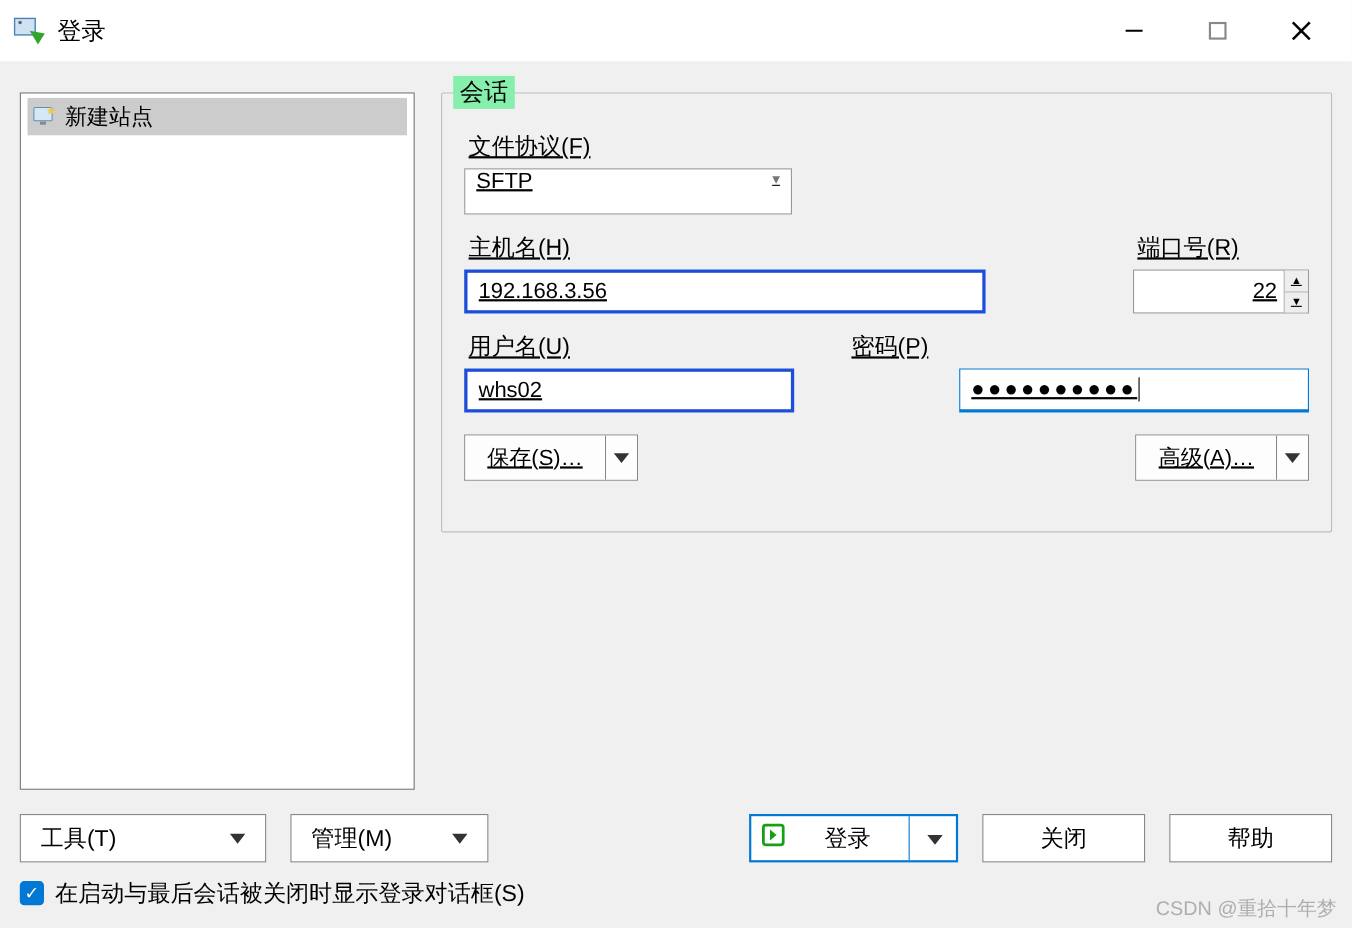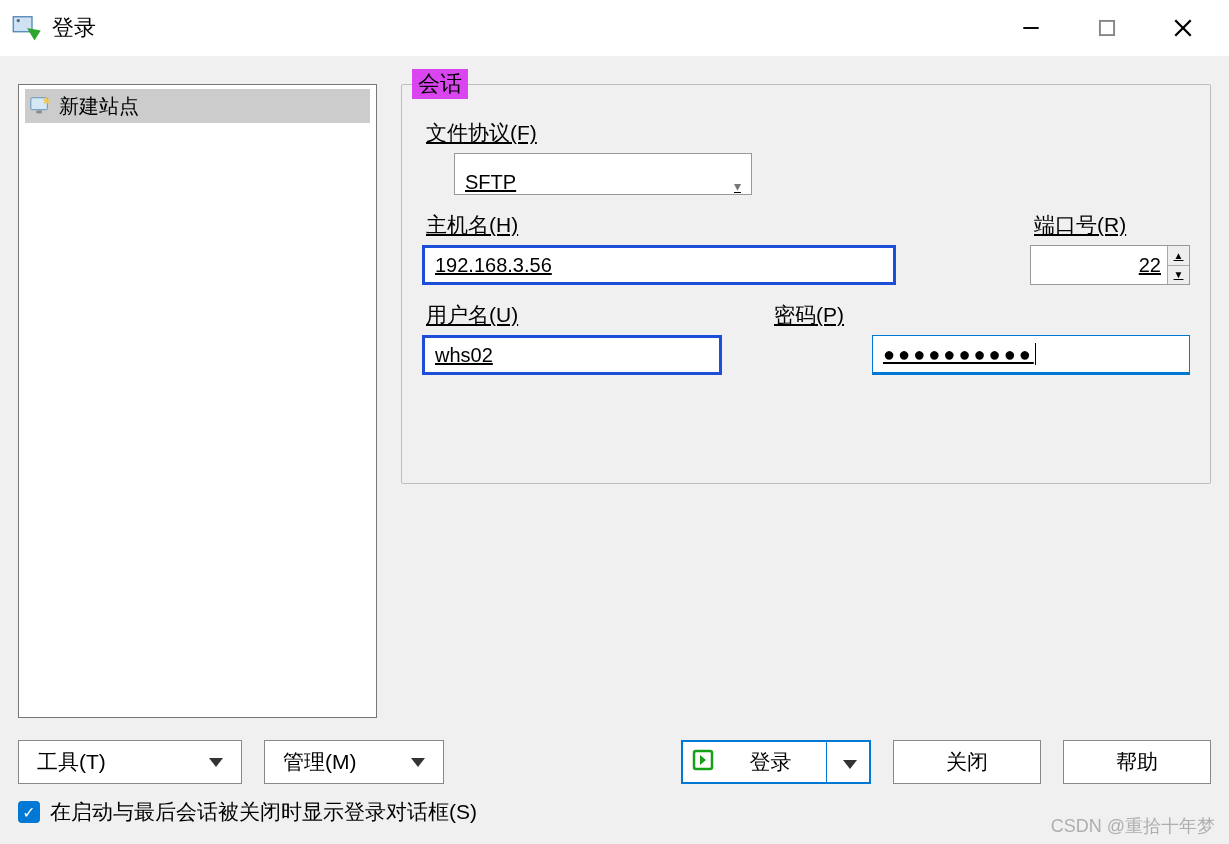--- a/index.html
+++ b/index.html
@@ -64,34 +64,33 @@
   flex: 1;
   border: 1px solid #bdbdbd;
   border-radius: 2px;
   padding: 12px 20px 22px 20px;
   position: relative;
   height: 400px;
   background: #f0f0f0;
 }
 .panel-title {
   position: absolute; top: -16px; left: 10px;
-  background: #d946ef; padding: 0 6px;
+  background: #86efac; padding: 0 6px;
   font-size: 22px;
 }
 .panel-inner { padding-top: 6px; text-decoration: underline; }
 .field-label {
   font-size: 21px; margin: 16px 0 6px 4px;
 }
 .select-box {
   width: 298px; height: 42px;
   background: #fff; border: 1px solid #999;
-  display: flex; align-items: flex-end; justify-content: space-between;
+  display: flex; align-items: flex-start; justify-content: space-between;
   padding: 0 10px;
   font-size: 20px;
-  margin-left: 32px;
 }
 .row { display: flex; gap: 22px; }
 .col { display: flex; flex-direction: column; }
 .text-input {
   height: 40px; background: #fff; border: 3px solid #1d4ed8;
   padding: 0 10px; font-size: 20px; font-family: inherit;
 }
 .text-input.host { width: 474px; }
 .num-wrap {
   width: 160px; height: 40px; background: #fff; border: 1px solid #999;
@@ -230,20 +229,34 @@
           </div>
           <div class="col" style="flex:1; align-items:flex-end">
             <div class="field-label" style="align-self:flex-start; margin-left:30px">密码(P)</div>
             <div class="text-input pass focused" style="display:flex; align-items:center">
               <span>●●●●●●●●●●</span>
                 <span style="border-left:1px solid #000; height:22px; margin-left:1px"></span>
             </div>
           </div>
         </div>
 
+        <div class="split-row">
+          <div class="split-btn">
+            <div class="lbl">保存(S)…</div>
+            <div class="drop">
+                <span class="tri-down"></span>
+              </div>
+          </div>
+          <div class="split-btn">
+            <div class="lbl">高级(A)…</div>
+            <div class="drop">
+                <span class="tri-down"></span>
+              </div>
+          </div>
+        </div>
       </div>
     </div>
   </div>
 
   <div class="bottom-row1">
     <div class="push-btn tool">
       <span>工具(T)</span>
       <span class="tri-down"></span>
     </div>
     <div class="push-btn mgmt">

